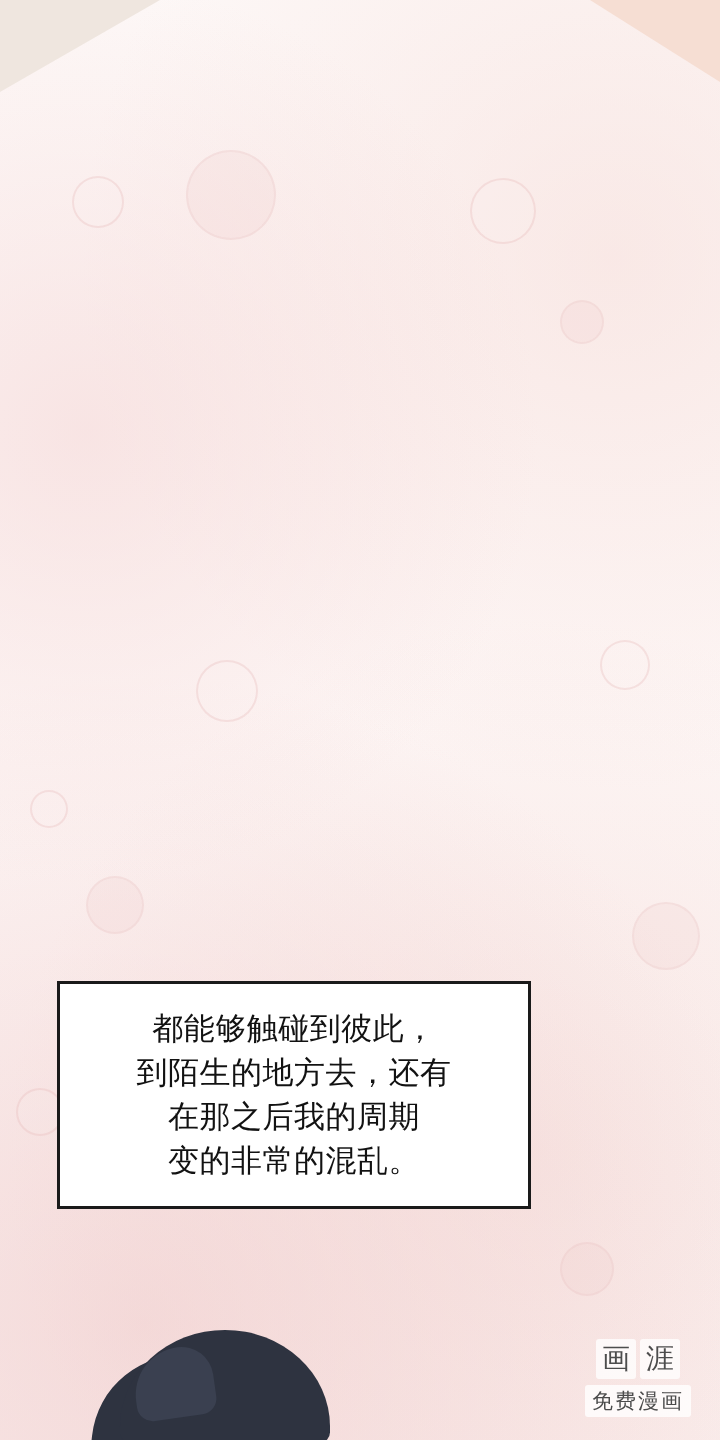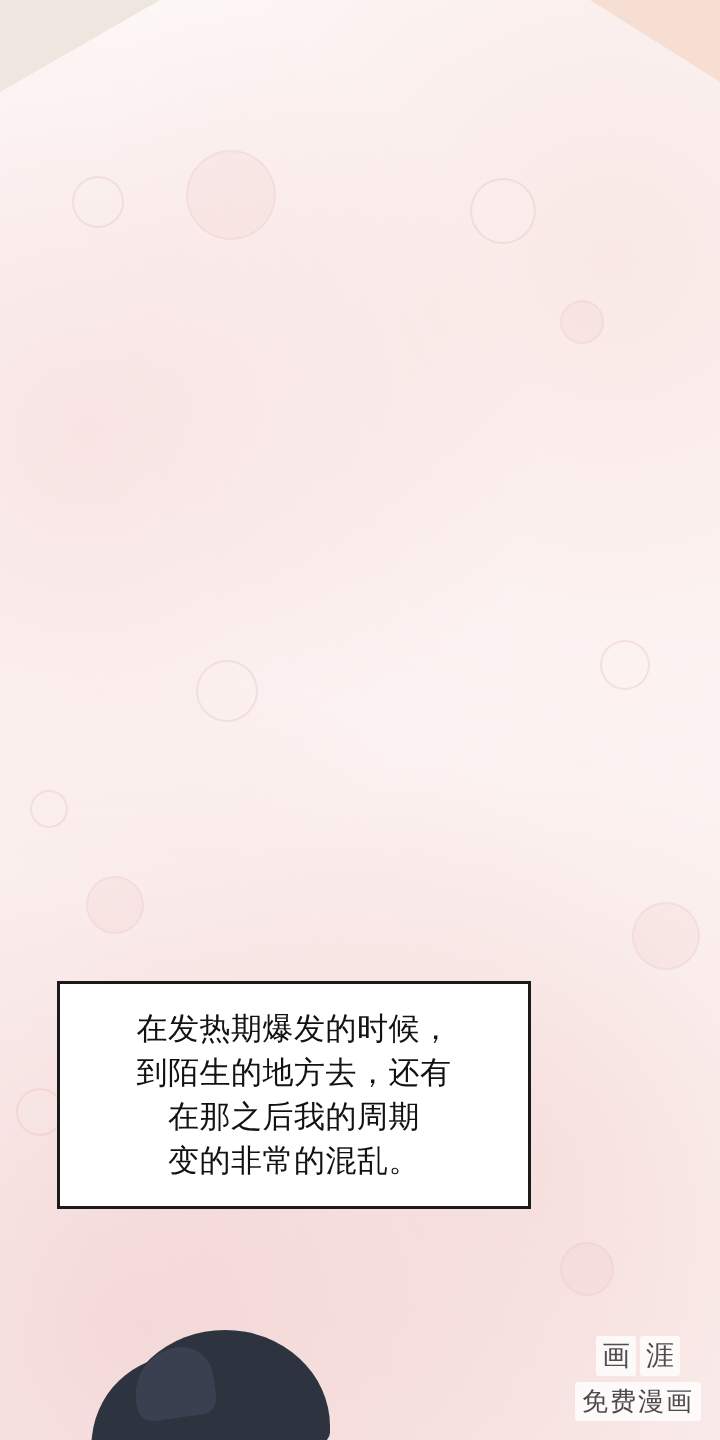--- a/index.html
+++ b/index.html
@@ -153,21 +153,21 @@
     color: #4d4d4d;
     font-size: 28px;
     line-height: 40px;
     text-align: center;
     border-radius: 3px;
     font-family: "Liberation Sans", sans-serif;
   }
   .wm-sub {
     background: rgba(255,255,255,0.80);
     color: #4b4b4b;
-    font-size: 26px;
+    font-size: 21px;
     padding: 2px 7px;
     border-radius: 3px;
     letter-spacing: 2px;
     font-family: "Liberation Sans", sans-serif;
   }
 </style>
 </head>
 <body>
 
 <div class="page">
@@ -183,21 +183,21 @@
   <div class="bubble" style="left:196px; top:660px; width:58px; height:58px;"></div>
   <div class="bubble" style="left:30px; top:790px; width:34px; height:34px;"></div>
   <div class="bubble filled" style="left:86px; top:876px; width:54px; height:54px;"></div>
   <div class="bubble" style="left:600px; top:640px; width:46px; height:46px;"></div>
   <div class="bubble filled" style="left:632px; top:902px; width:64px; height:64px;"></div>
   <div class="bubble" style="left:16px; top:1088px; width:44px; height:44px;"></div>
   <div class="bubble filled" style="left:560px; top:1242px; width:50px; height:50px;"></div>
 
 
   <div class="text-box" id="narration-box-2">
-    <div class="lines">在发热期爆发的时候，
+    <div class="lines">都能够触碰到彼此，
 到陌生的地方去，还有
 在那之后我的周期
 变的非常的混乱。</div>
   </div>
 
   <div class="hair-strand s1"></div>
   <div class="hair"></div>
 
   <div class="watermark">
     <div class="wm-logo">

